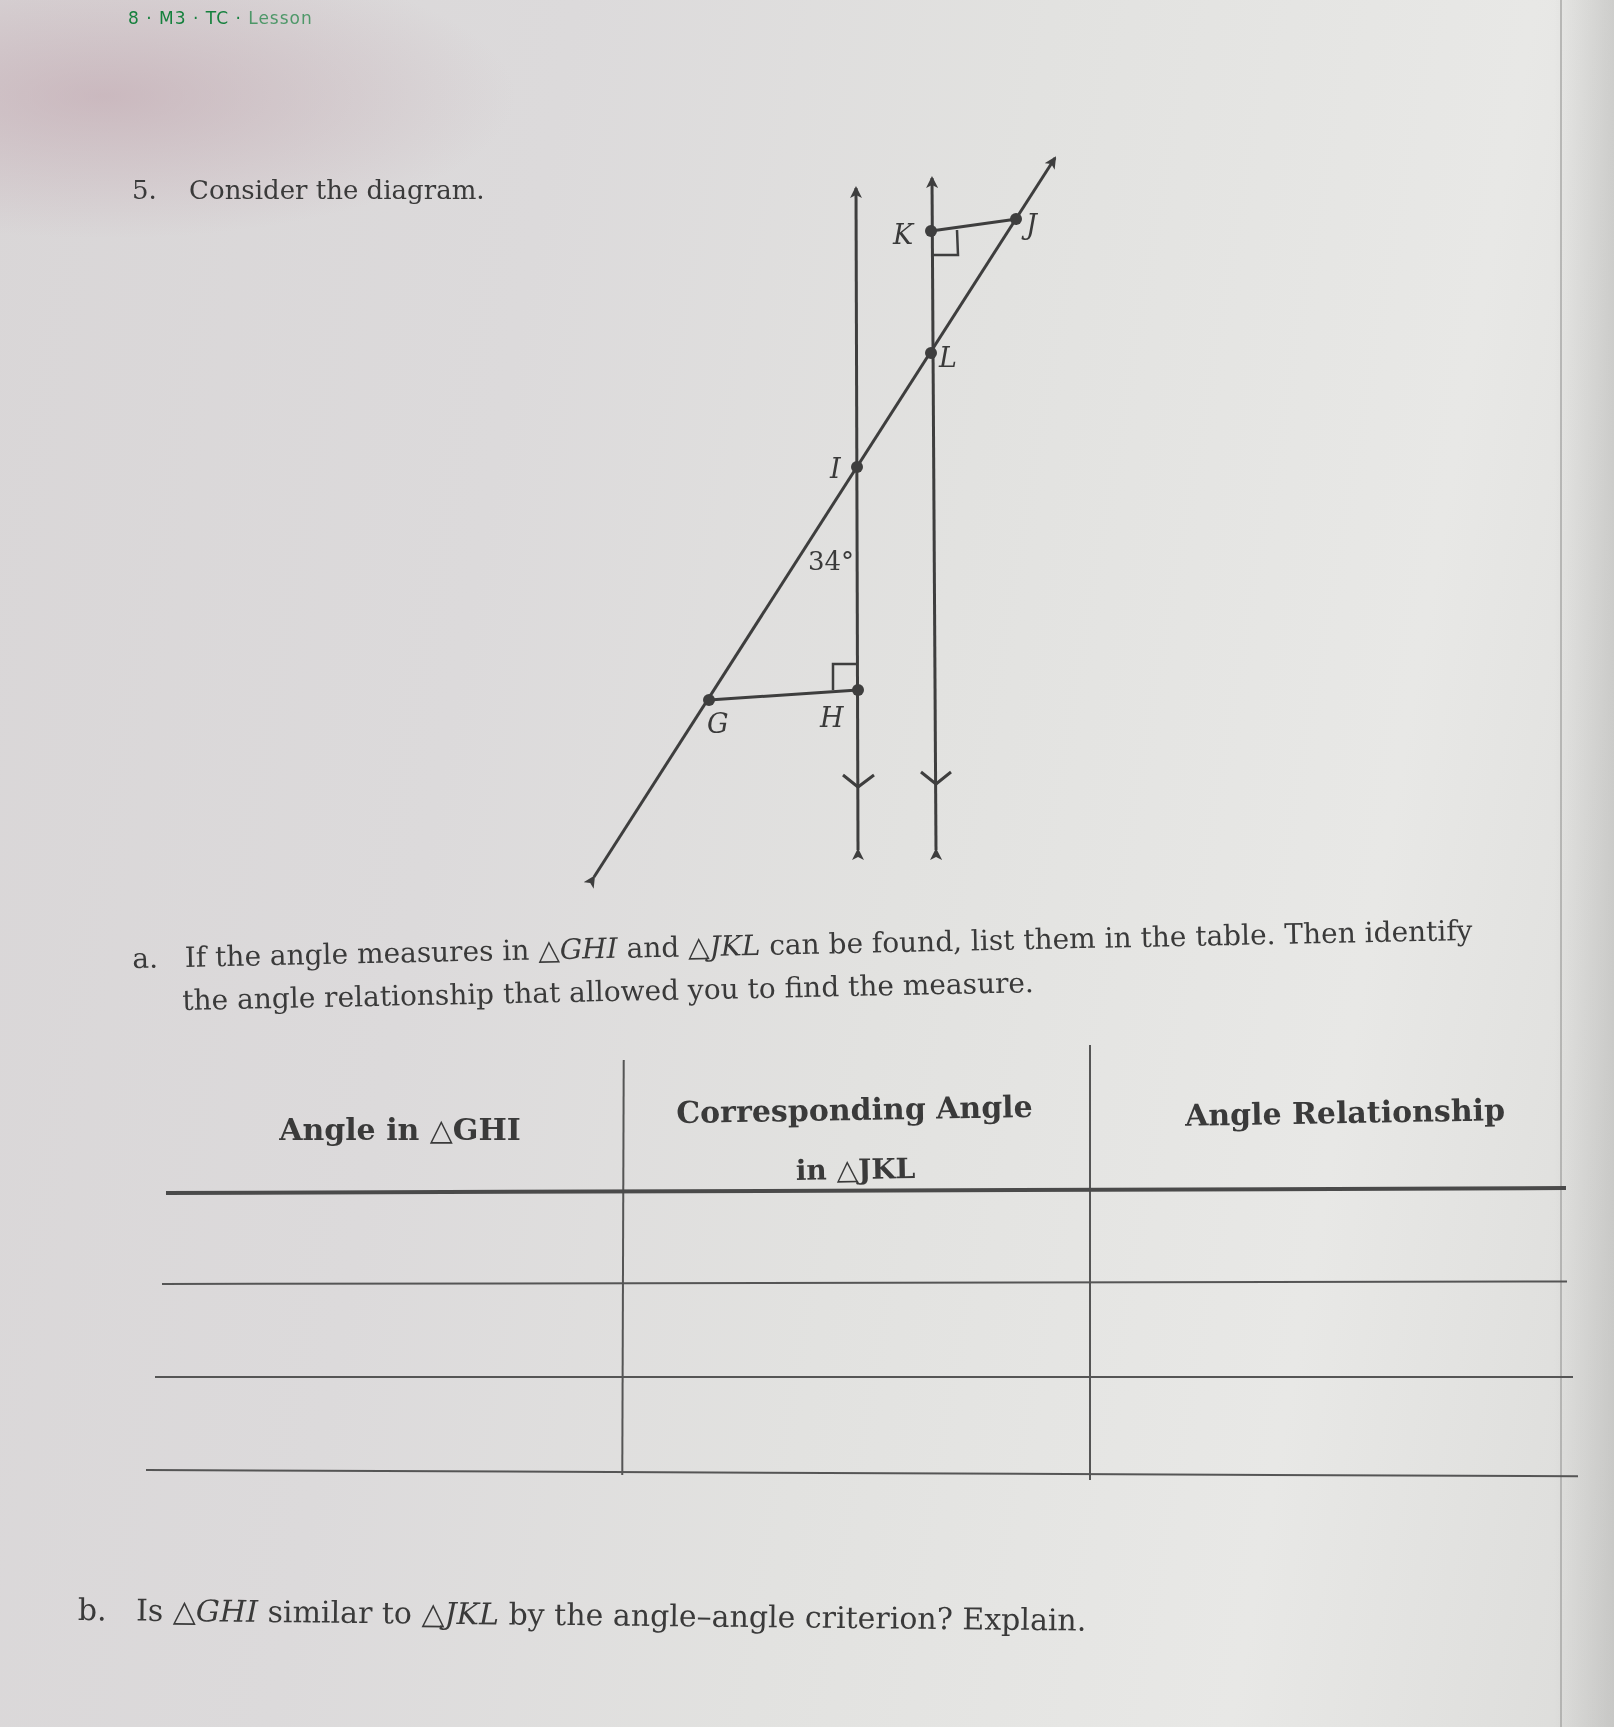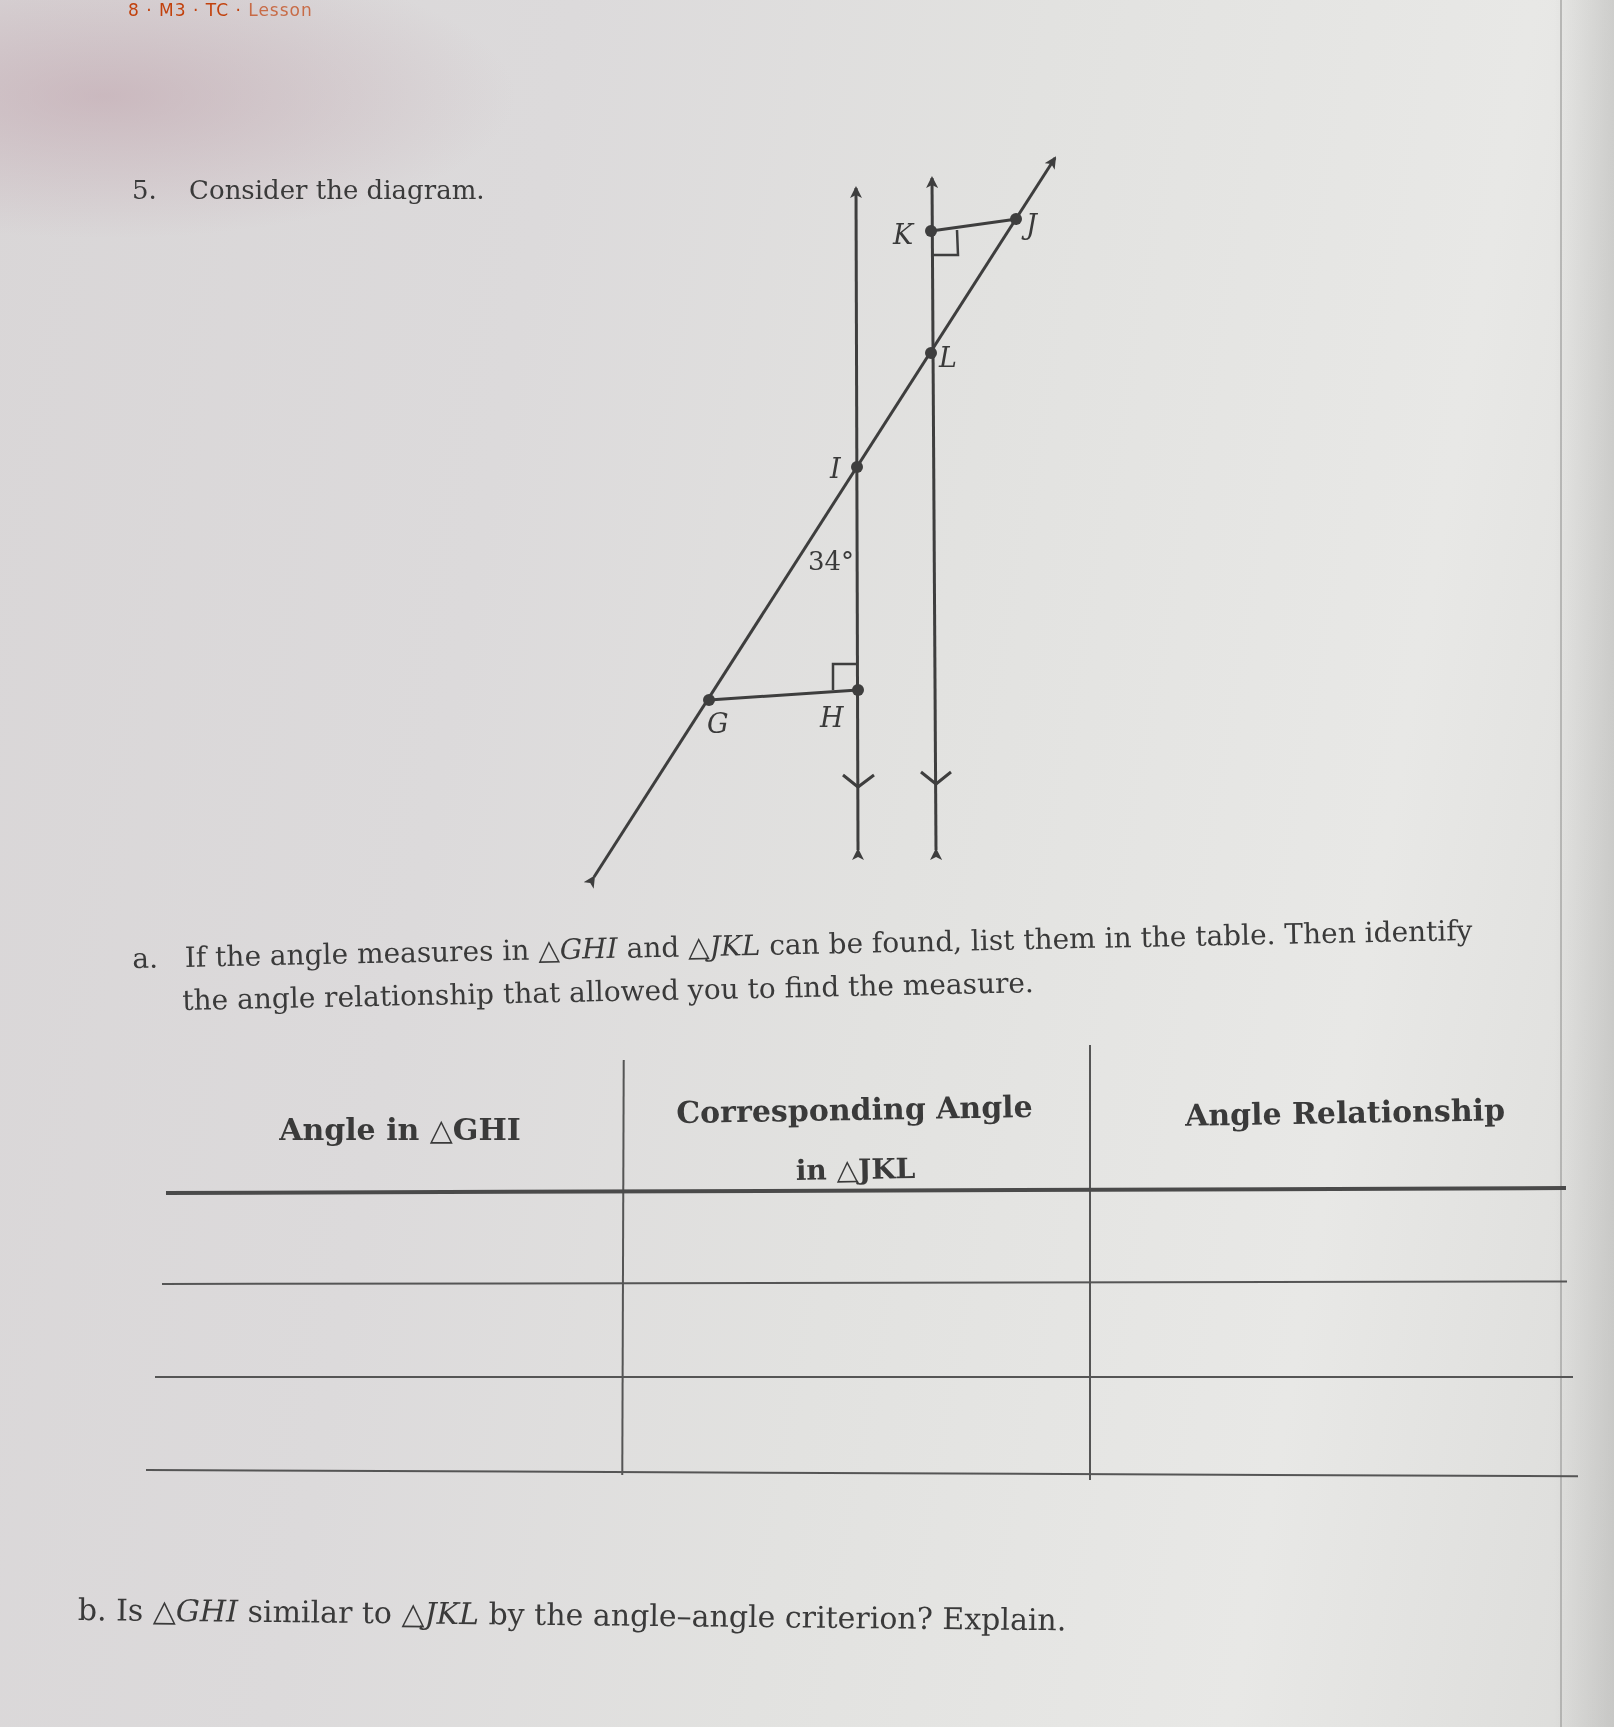--- a/index.html
+++ b/index.html
@@ -15,22 +15,22 @@
   }
   .right-edge {
     position:absolute; right:0; top:0; width:60px; height:100%;
     background: linear-gradient(90deg, rgba(0,0,0,0) 0%, rgba(160,160,158,0.35) 100%);
   }
   .page-edge {
     position:absolute; left:1560px; top:0; width:2px; height:100%;
     background:#9a9a98; opacity:0.6;
   }
   .header {
-    position:absolute; left:128px; top:0;
-    font-family:"DejaVu Sans", sans-serif; font-size:17px; color:#c2410c;
+    position:absolute; left:128px; top:8px;
+    font-family:"DejaVu Sans", sans-serif; font-size:17px; color:#15803d;
     letter-spacing:1px;
   }
   .problem-title {
     position:absolute; left:132px; top:175px; font-size:26px; color:#3a3a3a;
   }
   .diagram { position:absolute; left:0; top:0; width:1614px; height:900px; }
   .q-text {
     position:absolute; font-size:28px; color:#3a3a3a; white-space:nowrap;
   }
   .q-text i { font-style:italic; }
@@ -141,14 +141,14 @@
   <div class="cell" style="left:165px; top:1288px; width:455px; height:85px;"></div>
   <div class="cell" style="left:626px; top:1288px; width:460px; height:85px;"></div>
   <div class="cell" style="left:1093px; top:1288px; width:470px; height:85px;"></div>
   <div class="cell" style="left:155px; top:1380px; width:465px; height:85px;"></div>
   <div class="cell" style="left:626px; top:1380px; width:460px; height:85px;"></div>
   <div class="cell" style="left:1093px; top:1380px; width:475px; height:85px;"></div>
 </div>
 
 <div class="q-text" style="left:78px; top:1592px; font-size:30px; transform:rotate(0.6deg); transform-origin:left top;">
   <span>b.</span>
-  <span style="">Is </span><i>△GHI</i><span> similar to </span><i>△JKL</i><span> by the angle–angle criterion? Explain.</span>
+  <span style="margin-left:20px">Is </span><i>△GHI</i><span> similar to </span><i>△JKL</i><span> by the angle–angle criterion? Explain.</span>
 </div>
 
 </body></html>

